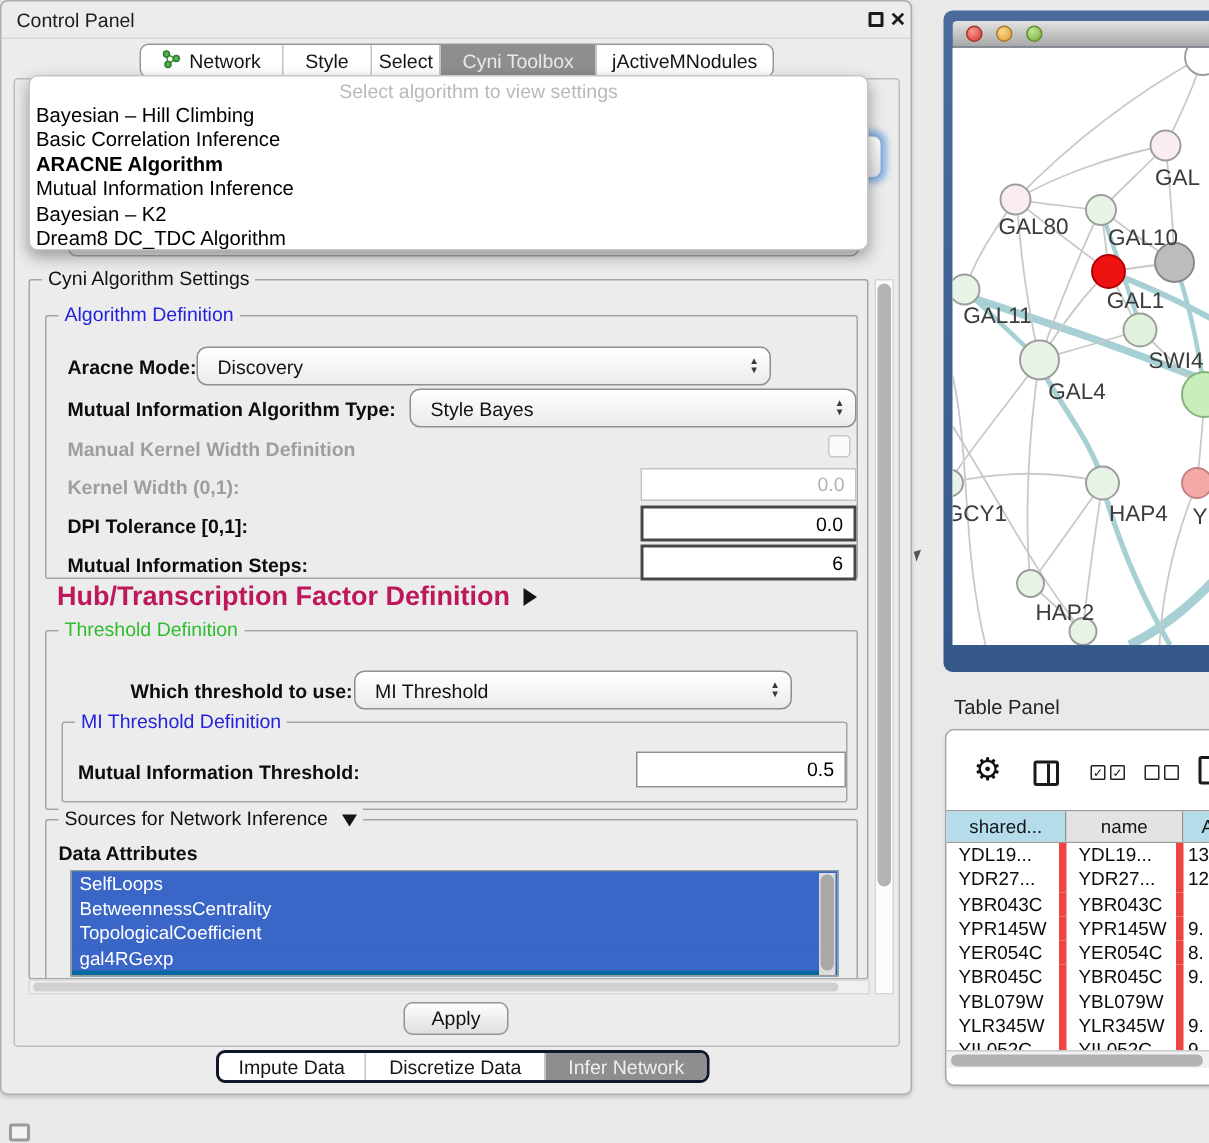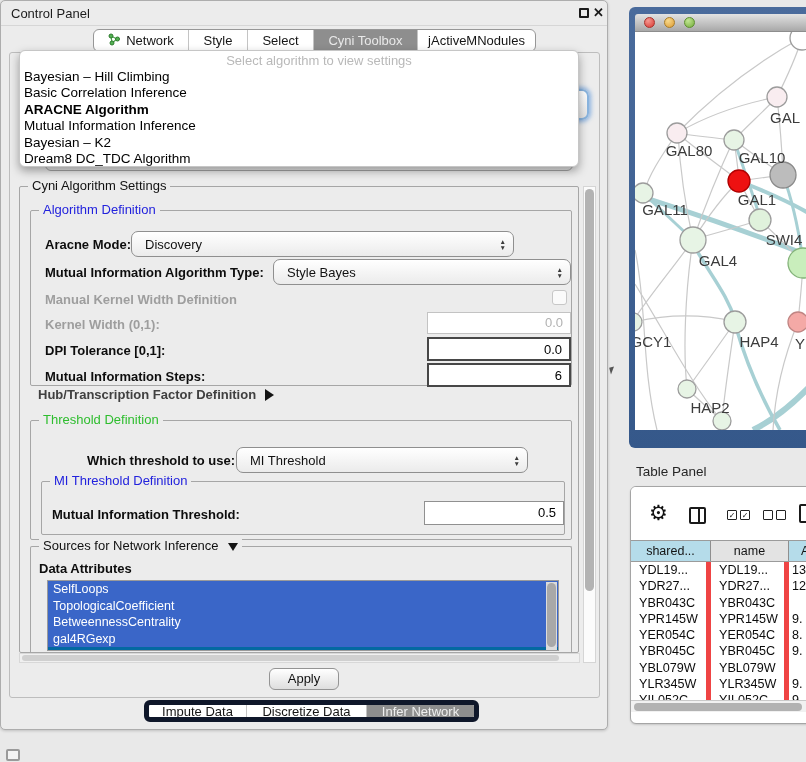--- a/index.html
+++ b/index.html
@@ -61,40 +61,40 @@
   .combo{position:absolute;height:26px;border:1px solid #8f8f8f;border-radius:7px;
       background:linear-gradient(#ffffff,#ebebeb);font-size:13px;display:flex;align-items:center;
       padding-left:13px;box-shadow:inset 0 1px 0 #fff;}
   .field{position:absolute;height:22px;background:#fff;font-size:13px;text-align:right;
       padding:0 7px;line-height:20px;}
   .field.dis{border:1px solid #c3c3c3;color:#b2b2b2;}
   .field.strong{border:2px solid #474747;height:24px;line-height:21px;color:#000;}
   .field.plain{border:1px solid #909090;height:24px;line-height:22px;color:#000;}
   .checkbox{position:absolute;width:15px;height:15px;border:1px solid #c7c7c7;border-radius:3px;background:#fafafa;}
 
-  .hub-row{position:absolute;left:18px;top:200px;font-size:13px;font-weight:bold;color:#404040;display:flex;align-items:center;}
+  .hub-row{position:absolute;left:18px;top:200px;font-size:18px;font-weight:bold;color:#be185d;display:flex;align-items:center;}
   .tri-right{display:inline-block;width:0;height:0;border-left:9px solid #141414;
       border-top:6px solid transparent;border-bottom:6px solid transparent;margin-left:9px;}
   .tri-down{display:inline-block;width:0;height:0;border-top:8px solid #141414;
       border-left:5.5px solid transparent;border-right:5.5px solid transparent;margin-left:6px;vertical-align:-1px;}
 
   .attr-list{position:absolute;left:16px;top:33px;width:512px;height:71px;background:#0369a1;
       border:1px solid #9a9a9a;overflow:hidden;}
   .attr-item{height:16.6px;line-height:16.6px;padding-left:5px;font-size:12.5px;color:#fff;background:#3a66c8;white-space:nowrap;}
   .attr-scroll{position:absolute;right:1px;top:1px;width:11px;height:68px;background:#dcdcdc;}
   .attr-scroll .thumb{position:absolute;left:1px;top:1px;width:9px;height:64px;background:#a8a8a8;border-radius:5px;}
 
   .h-strip{position:absolute;left:18px;top:652px;width:561px;height:10px;background:#f0f0f0;border:1px solid #d8d8d8;}
   .h-strip .thumb{position:absolute;left:2px;top:1px;width:96%;height:6px;background:#d0d0d0;border-radius:3px;}
 
   .apply-btn{position:absolute;left:268px;top:667px;width:70px;height:22px;border:1px solid #949494;
       border-radius:6px;background:linear-gradient(#ffffff,#dedede);font-size:13px;text-align:center;line-height:20px;color:#111;}
 
   .bottom-tabs{position:absolute;left:143px;top:699px;height:22px;display:flex;background:#fff;
-      border:5px solid #0f172a;border-radius:6px;overflow:hidden;font-size:13px;}
+      border:2px solid #0f172a;border-radius:6px;overflow:hidden;font-size:13px;}
   .bottom-tabs .seg{display:flex;align-items:center;justify-content:center;height:100%;border-left:1px solid #c4c4c4;color:#151515;}
   .bottom-tabs .seg:first-child{border-left:none;}
   .bottom-tabs .seg.sel{background:#8e8e8e;color:#efefef;}
 
   .mini-win{position:absolute;left:6px;top:749px;width:14px;height:12px;border:2px solid #9a9a9a;border-radius:2px;background:#f3f3f3;}
   .resize-mark{position:absolute;left:610px;top:367px;width:0;height:0;border-top:7px solid #555;
       border-right:5px solid transparent;transform:rotate(-15deg);}
 
   
   .net-window{position:absolute;left:629px;top:7px;width:183px;height:441px;
@@ -151,21 +151,21 @@
             <circle cx="3" cy="3" r="2" fill="#52b152" stroke="#2d7a2d"></circle>
             <circle cx="9.5" cy="6" r="2" fill="#52b152" stroke="#2d7a2d"></circle>
             <circle cx="4" cy="10" r="2" fill="#52b152" stroke="#2d7a2d"></circle>
           </svg>
         </span>
         <span>Network</span>
       </div>
       <div class="seg" style="width:59px">
         <span>Style</span>
       </div>
-      <div class="seg" style="width:66px">
+      <div class="seg" style="width:46px">
         <span>Select</span>
       </div>
       <div class="seg sel" style="width:104px">
         <span>Cyni Toolbox</span>
       </div>
       <div class="seg" style="width:118px">
         <span>jActiveMNodules</span>
       </div>
     </div>
 
@@ -256,22 +256,22 @@
 
       <div class="fs" style="left:10px;top:359px;width:542px;height:108px;border-bottom:none;">
         <span class="legend">
           <span>Sources for Network Inference</span>
           <span class="tri-down"></span>
         </span>
         <span class="lbl" style="left:8px;top:14px;">Data Attributes</span>
         <div class="attr-list">
           <div id="attr-items">
               <div class="attr-item">SelfLoops</div>
+              <div class="attr-item">BetweennessCentrality</div>
               <div class="attr-item">TopologicalCoefficient</div>
-              <div class="attr-item">BetweennessCentrality</div>
               <div class="attr-item">gal4RGexp</div>
             </div>
           <div class="attr-scroll">
               <div class="thumb"></div>
             </div>
         </div>
       </div>
     </div>
 
     <div class="v-scrollbar">

